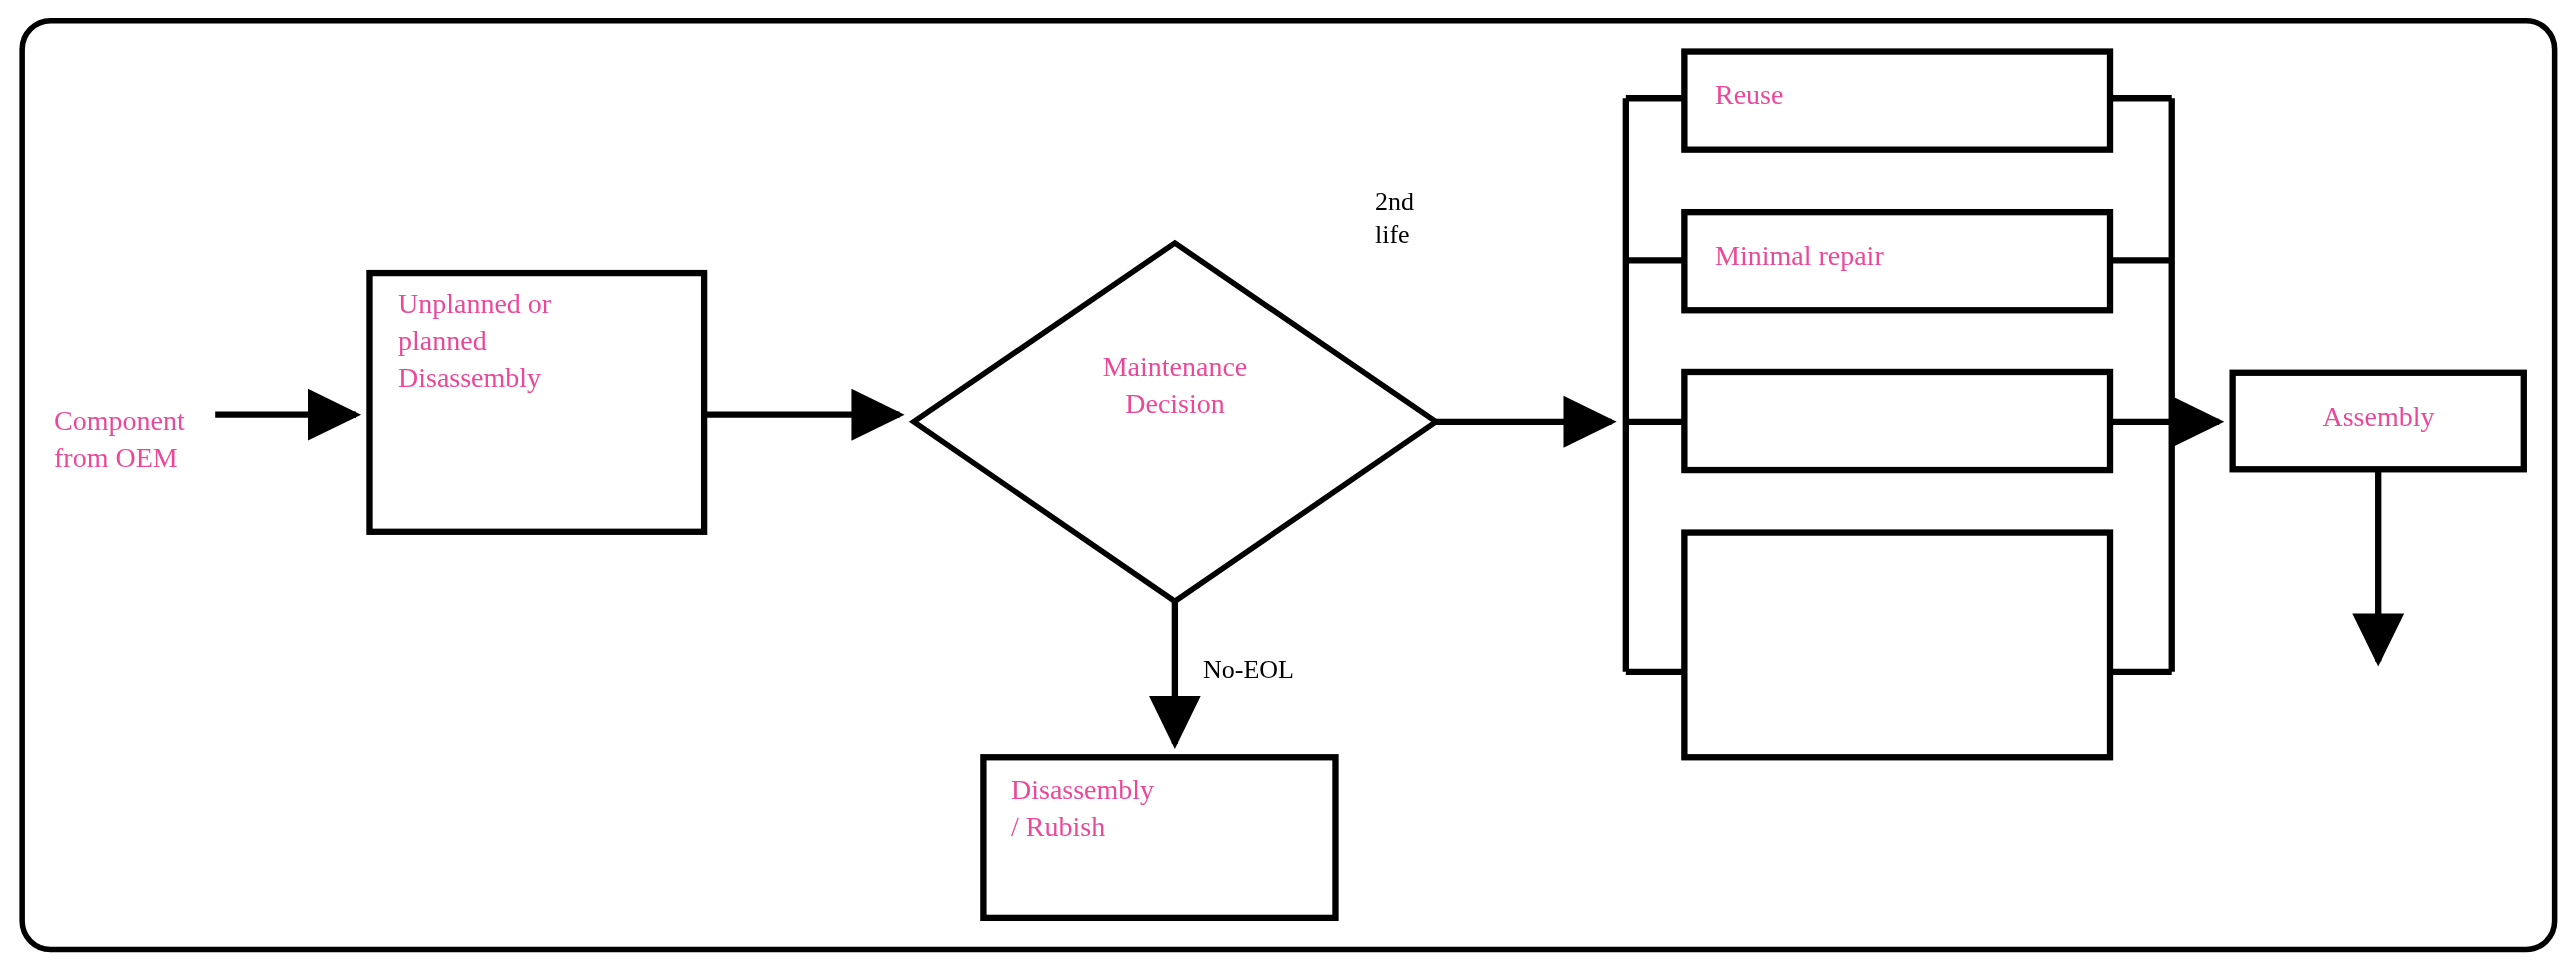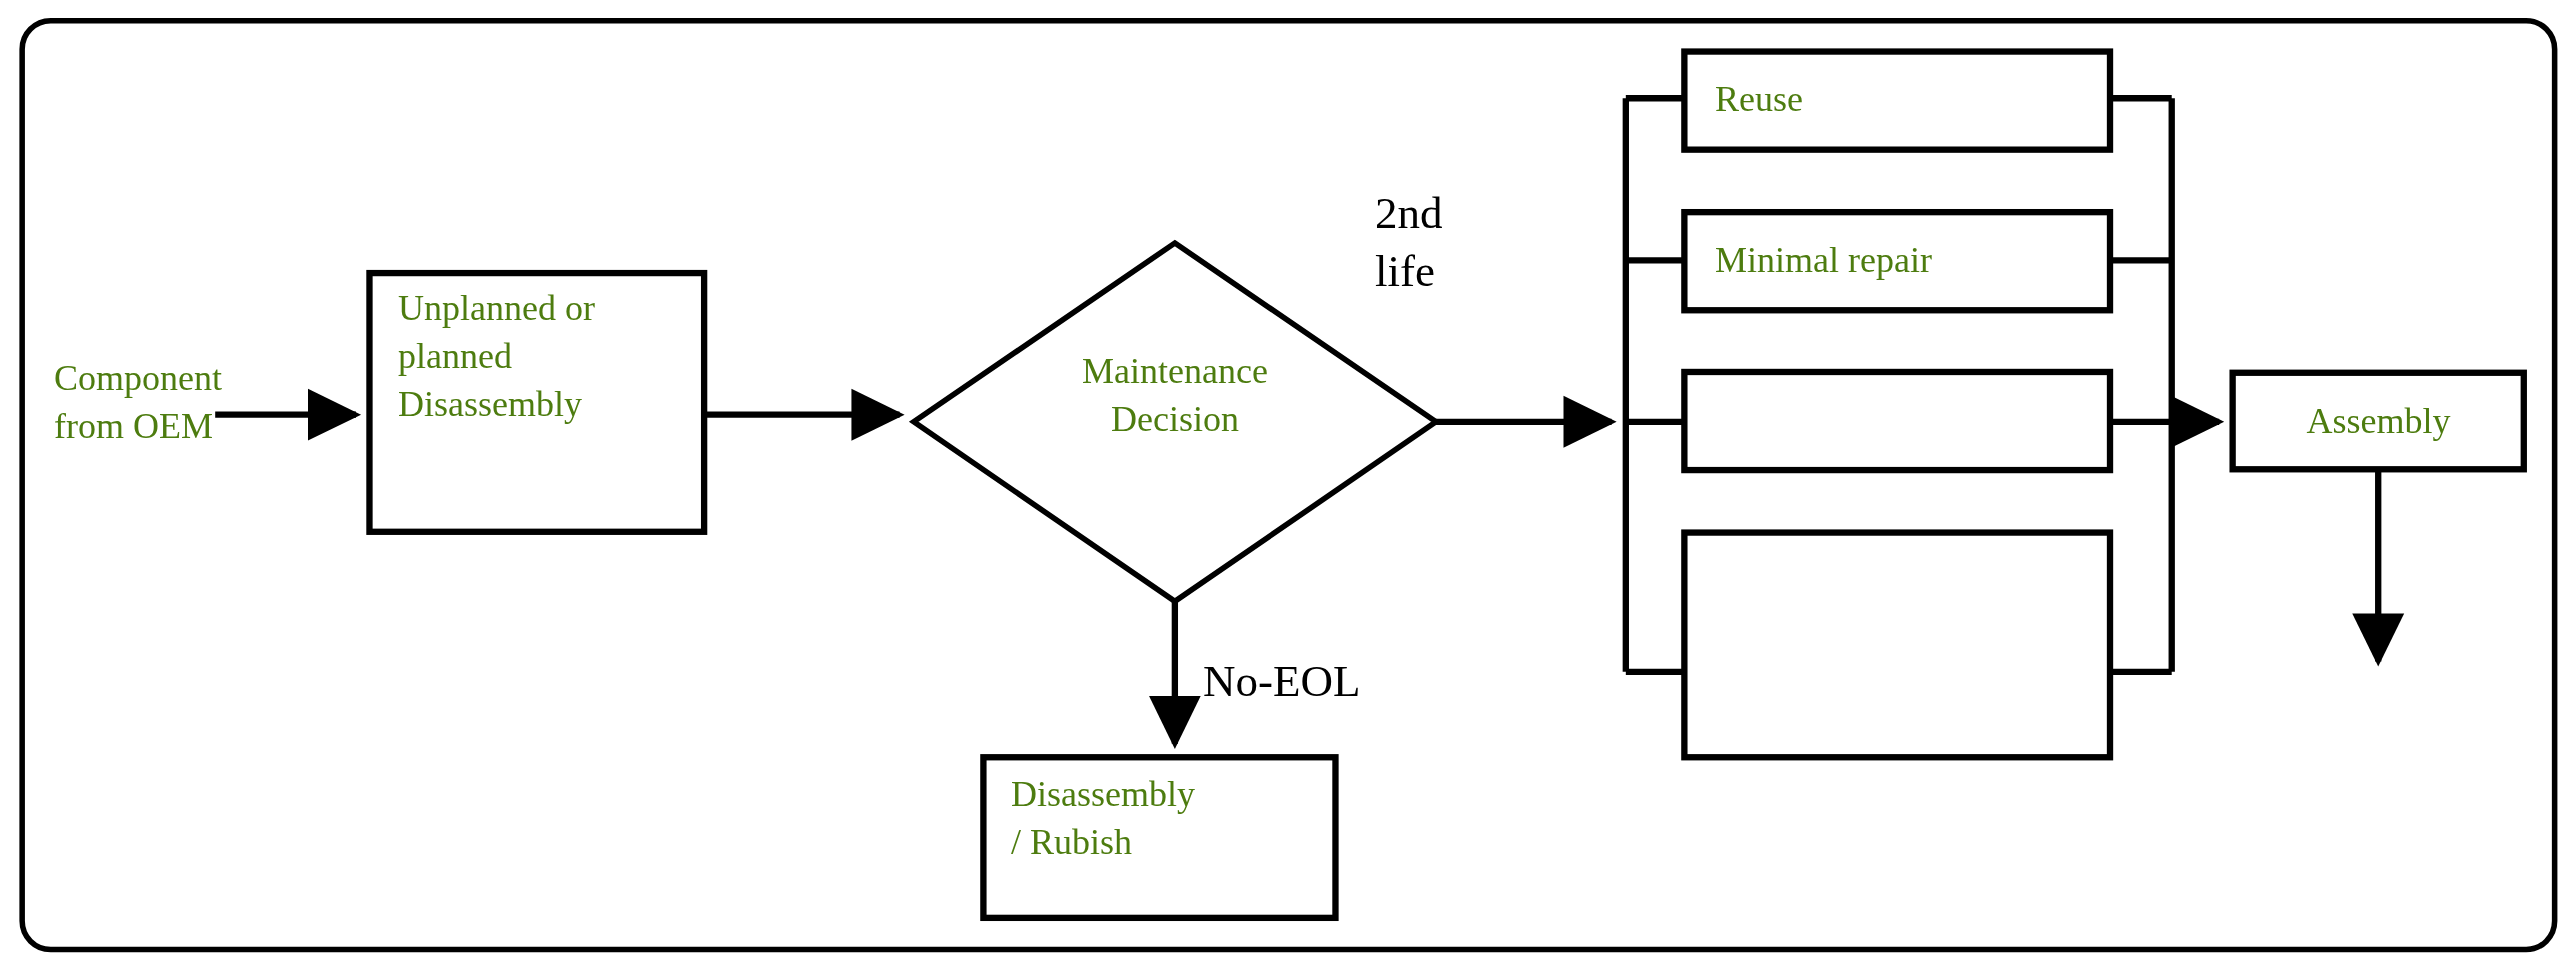--- a/index.html
+++ b/index.html
@@ -19,33 +19,33 @@
   #figure-svg {
     position: absolute;
     left: 0;
     top: 0;
     width: 2576px;
     height: 971px;
   }
   .node-label {
     position: absolute;
     font-family: "Liberation Serif", "DejaVu Serif", serif;
-    font-size: 36px;
+    font-size: 28px;
     line-height: 1.33;
-    color: #4d7c0f;
+    color: #ec4899;
     white-space: pre-line;
     pointer-events: none;
   }
   .node-label.centered {
     text-align: center;
   }
   .edge-label {
     position: absolute;
     font-family: "Liberation Serif", "DejaVu Serif", serif;
-    font-size: 45px;
+    font-size: 26px;
     line-height: 1.28;
     color: #000000;
     white-space: pre-line;
   }
   .mid-left {
     transform: translateY(-50%);
   }
 </style>
 </head>
 <body>
@@ -92,21 +92,21 @@
 
     <line x1="2745" y1="533" x2="2805" y2="533" stroke="#000000" stroke-width="8" marker-end="url(#arrowhead)"></line>
 
     <rect x="2822" y="471" width="368" height="122" fill="#ffffff" stroke="#000000" stroke-width="8"></rect>
 
     <line x1="3006" y1="593" x2="3006" y2="836" stroke="#000000" stroke-width="8" marker-end="url(#arrowhead)"></line>
 
     <rect x="1243" y="957" width="445" height="203" fill="#ffffff" stroke="#000000" stroke-width="8"></rect>
   </svg>
 
-  <div class="node-label mid-left" style="left:54px; top:403px; width:285px;">Component
+  <div class="node-label mid-left" style="left:54px; top:439px; width:285px;">Component
 from OEM</div>
 
   <div class="node-label" style="left:398px; top:285px; width:301px;">Unplanned or
 planned
 Disassembly</div>
 
   <div class="node-label centered" style="left:977px; top:348px; width:396px;">Maintenance
 Decision</div>
 
   <div class="edge-label" style="left:1375px; top:185px; width:150px;">2nd

